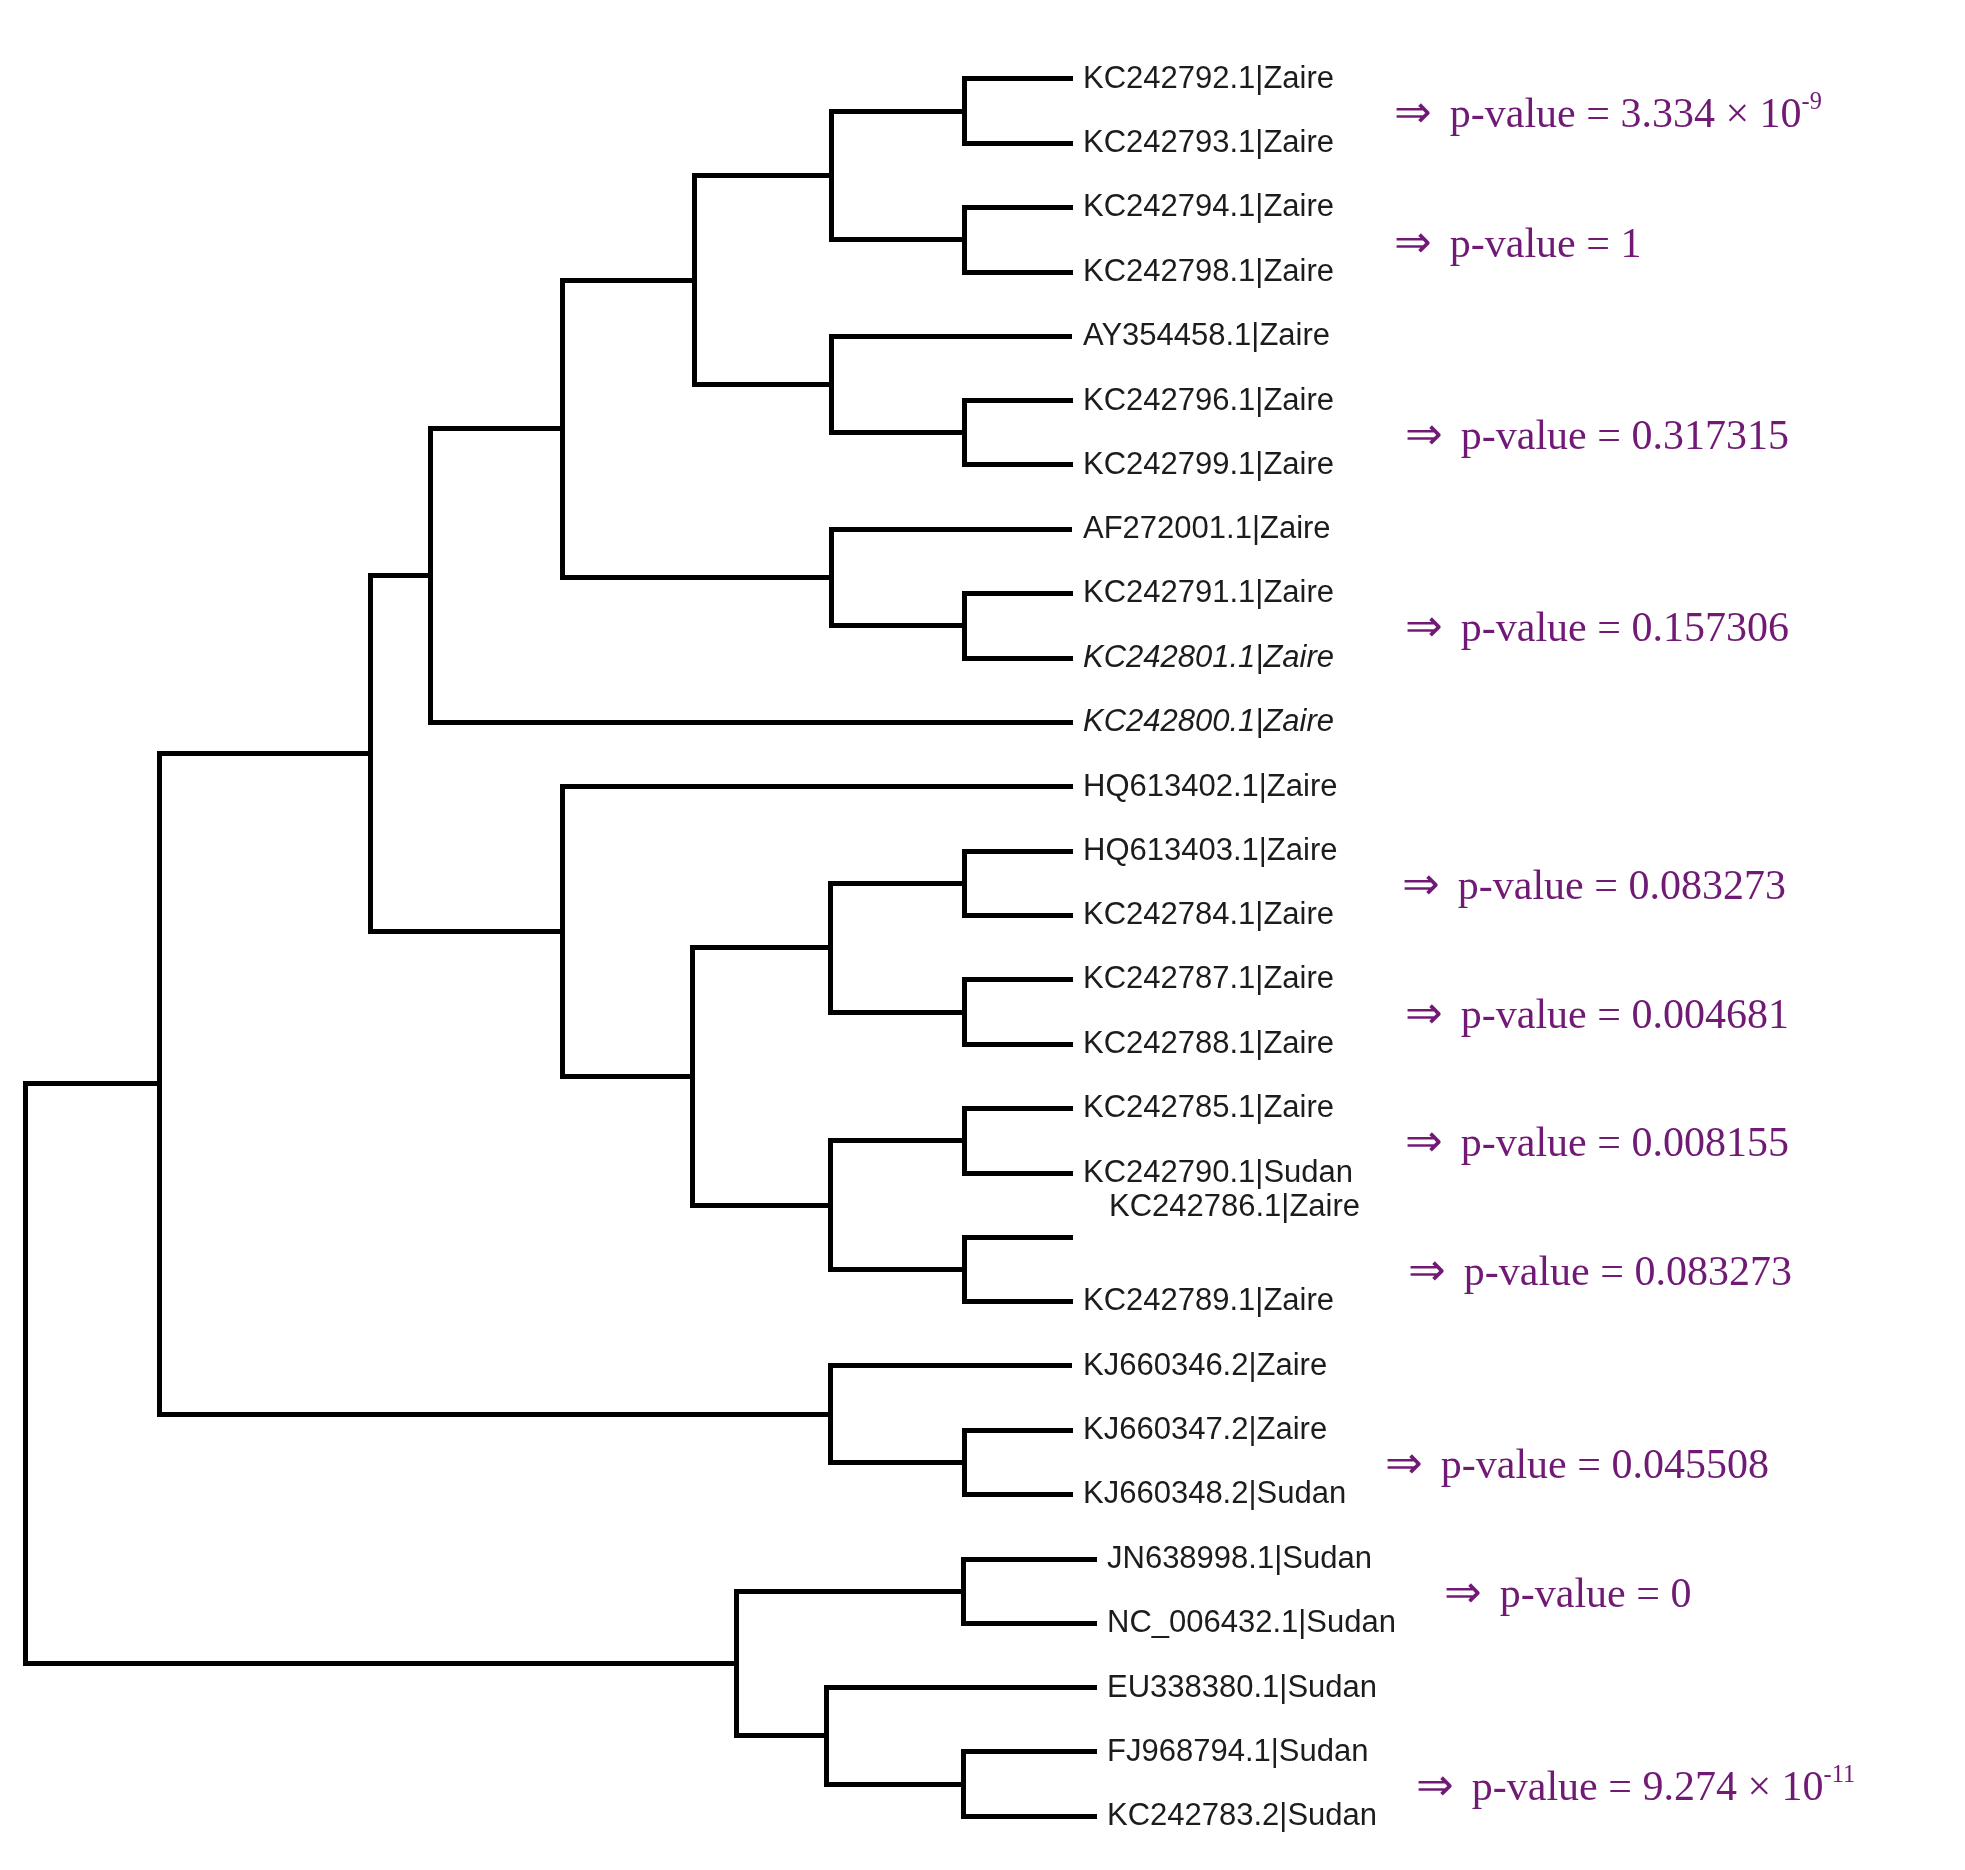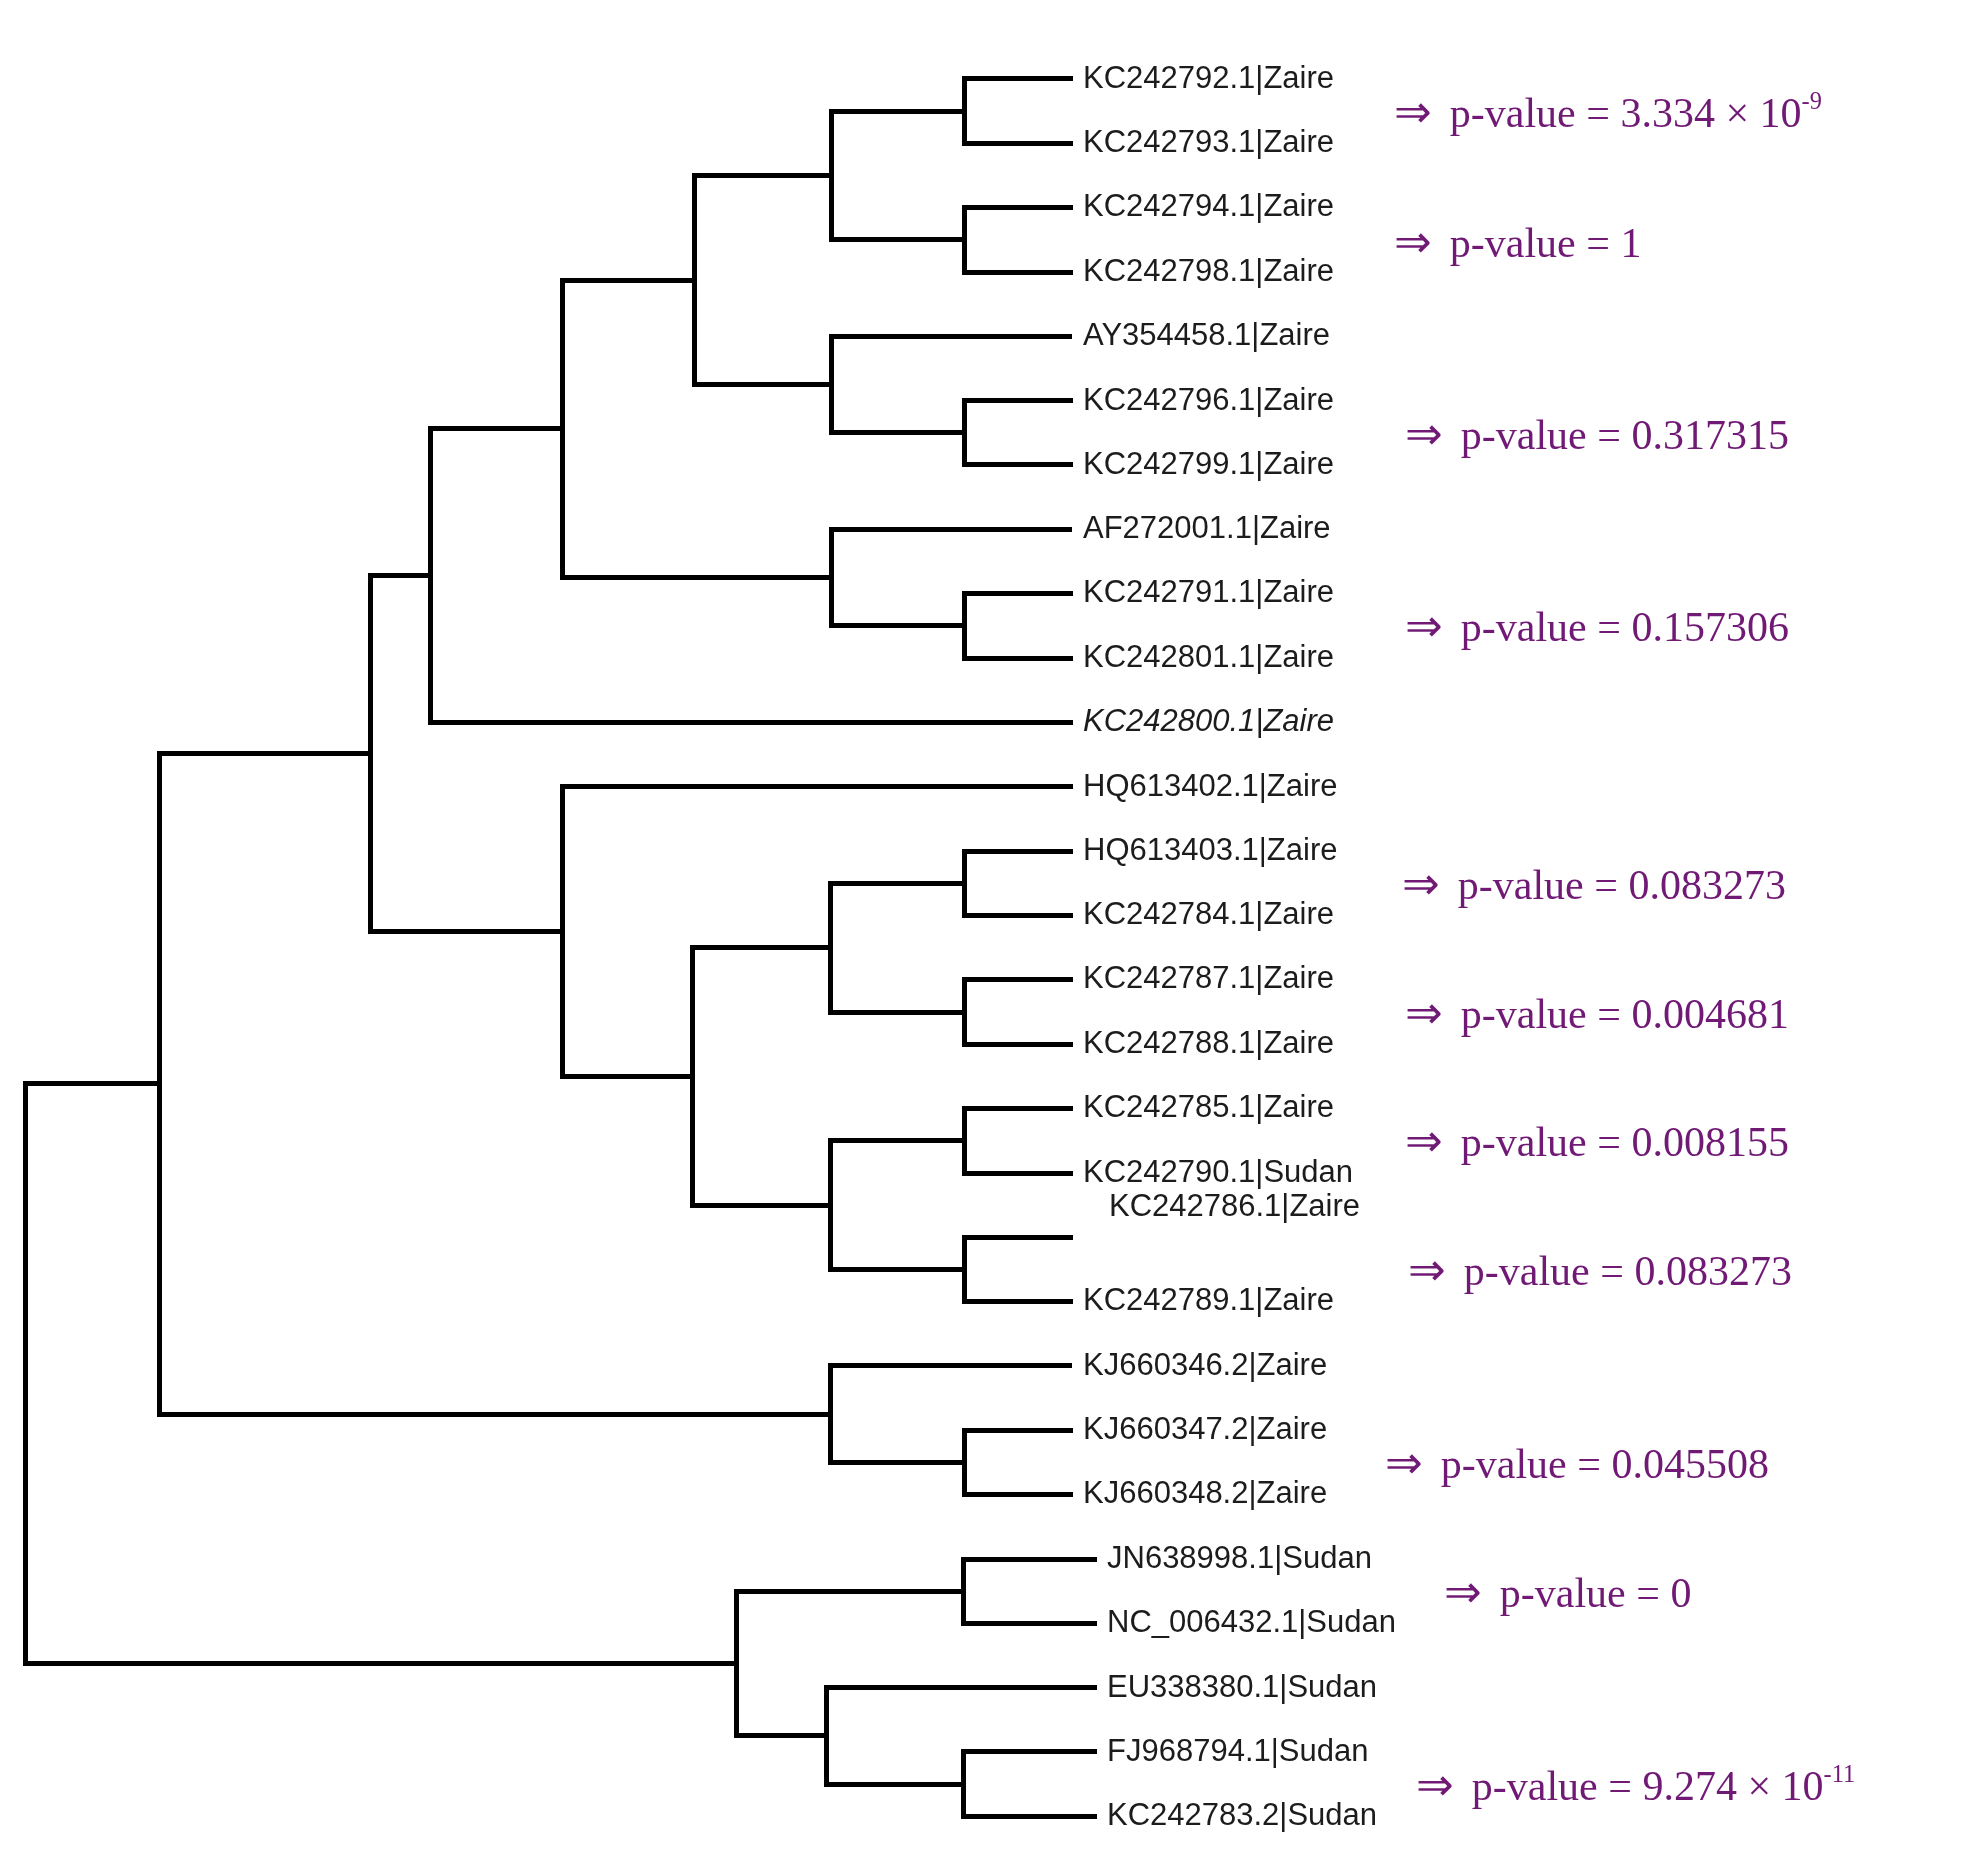--- a/index.html
+++ b/index.html
@@ -128,34 +128,34 @@
   <div id="leaf-labels">
       <div class="taxon-label" style="left: 1083px; top: 79px;">KC242792.1|Zaire</div>
       <div class="taxon-label" style="left: 1083px; top: 143px;">KC242793.1|Zaire</div>
       <div class="taxon-label" style="left: 1083px; top: 207px;">KC242794.1|Zaire</div>
       <div class="taxon-label" style="left: 1083px; top: 272px;">KC242798.1|Zaire</div>
       <div class="taxon-label" style="left: 1083px; top: 336px;">AY354458.1|Zaire</div>
       <div class="taxon-label" style="left: 1083px; top: 401px;">KC242796.1|Zaire</div>
       <div class="taxon-label" style="left: 1083px; top: 465px;">KC242799.1|Zaire</div>
       <div class="taxon-label" style="left: 1083px; top: 529px;">AF272001.1|Zaire</div>
       <div class="taxon-label" style="left: 1083px; top: 593px;">KC242791.1|Zaire</div>
-      <div class="taxon-label" style="left: 1083px; top: 658px;">KC242801.1|Zaire</div>
+      <div class="taxon-label" style="left: 1083px; top: 658px; font-style: italic;">KC242801.1|Zaire</div>
       <div class="taxon-label" style="left: 1083px; top: 722px; font-style: italic;">KC242800.1|Zaire</div>
       <div class="taxon-label" style="left: 1083px; top: 787px;">HQ613402.1|Zaire</div>
       <div class="taxon-label" style="left: 1083px; top: 851px;">HQ613403.1|Zaire</div>
       <div class="taxon-label" style="left: 1083px; top: 915px;">KC242784.1|Zaire</div>
       <div class="taxon-label" style="left: 1083px; top: 979px;">KC242787.1|Zaire</div>
       <div class="taxon-label" style="left: 1083px; top: 1044px;">KC242788.1|Zaire</div>
       <div class="taxon-label" style="left: 1083px; top: 1108px;">KC242785.1|Zaire</div>
       <div class="taxon-label" style="left: 1083px; top: 1173px;">KC242790.1|Sudan</div>
       <div class="taxon-label" style="left: 1083px; top: 1207px; margin-left: 26px;">KC242786.1|Zaire</div>
       <div class="taxon-label" style="left: 1083px; top: 1301px;">KC242789.1|Zaire</div>
       <div class="taxon-label" style="left: 1083px; top: 1366px;">KJ660346.2|Zaire</div>
       <div class="taxon-label" style="left: 1083px; top: 1430px;">KJ660347.2|Zaire</div>
-      <div class="taxon-label" style="left: 1083px; top: 1494px;">KJ660348.2|Zaire</div>
+      <div class="taxon-label" style="left: 1083px; top: 1494px;">KJ660348.2|Sudan</div>
       <div class="taxon-label" style="left: 1107px; top: 1559px;">JN638998.1|Sudan</div>
       <div class="taxon-label" style="left: 1107px; top: 1623px;">NC_006432.1|Sudan</div>
       <div class="taxon-label" style="left: 1107px; top: 1688px;">EU338380.1|Sudan</div>
       <div class="taxon-label" style="left: 1107px; top: 1752px;">FJ968794.1|Sudan</div>
       <div class="taxon-label" style="left: 1107px; top: 1816px;">KC242783.2|Sudan</div>
     </div>
   <div id="annotation-layer">
       <div class="pvalue" style="left: 1394px; top: 111px;"><span class="arrow">⇒ </span>p-value = 3.334 × 10<sup>-9</sup></div>
       <div class="pvalue" style="left: 1394px; top: 241px;"><span class="arrow">⇒ </span>p-value = 1</div>
       <div class="pvalue" style="left: 1405px; top: 433px;"><span class="arrow">⇒ </span>p-value = 0.317315</div>

